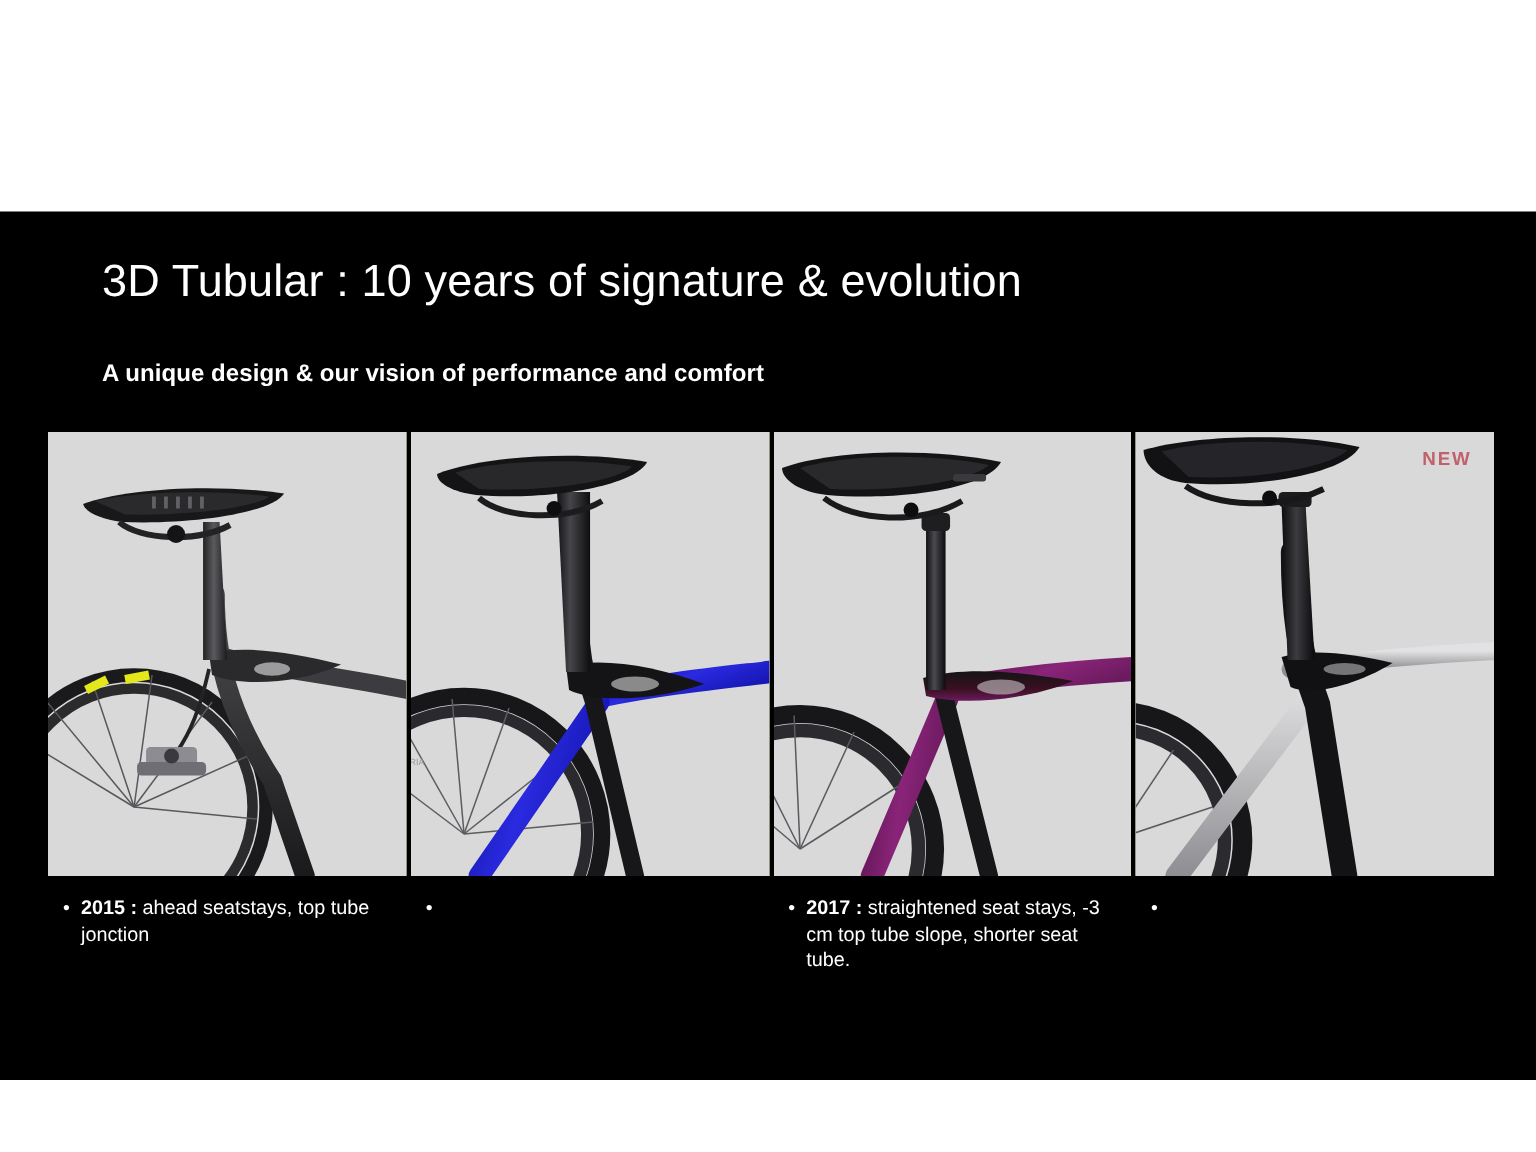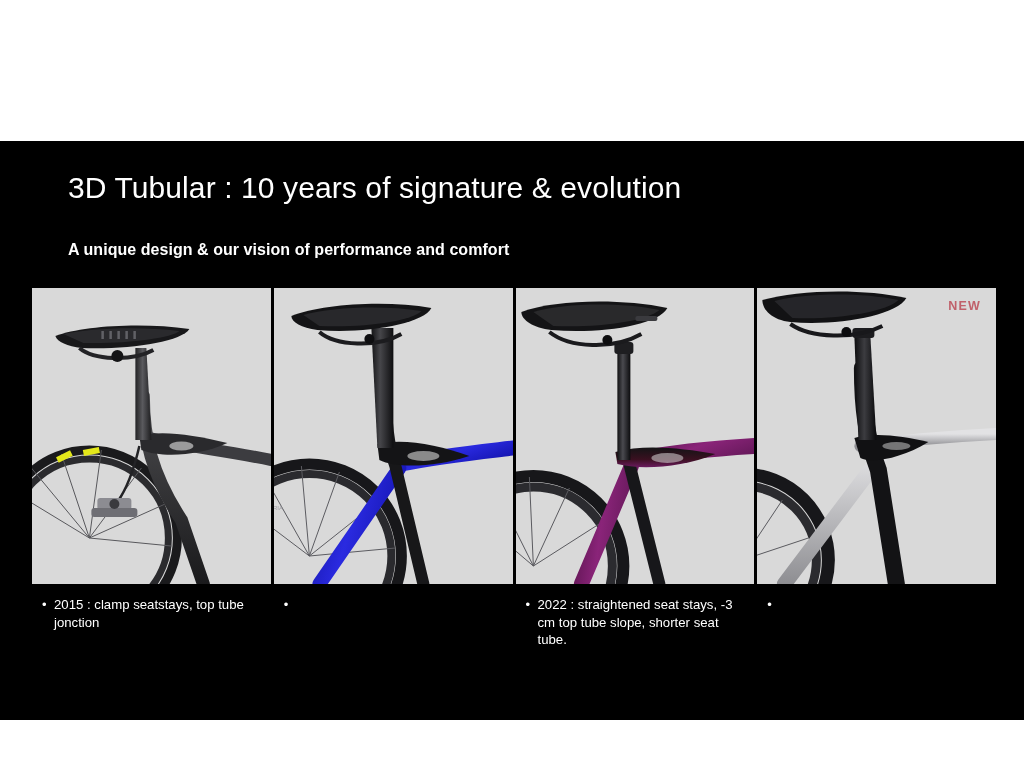--- a/index.html
+++ b/index.html
@@ -117,21 +117,21 @@
     padding-left: 10px;
     box-sizing: border-box;
   }
   .caption-text {
     color: #ffffff;
     font-size: 13.2px;
     line-height: 17.5px;
     max-width: 200px;
   }
   .caption-year {
-    font-weight: normal;
+    font-weight: bold;
   }
 </style>
 </head>
 <body>
 
 <div class="slide-canvas">
   <div class="slide">
 
     <div class="slide-title">3D Tubular : 10 years of signature &amp; evolution</div>
     <div class="slide-subtitle">A unique design &amp; our vision of performance and comfort</div>
@@ -364,30 +364,30 @@
           </svg>
         </div>
       </div>
 
     </div>
 
     <div class="captions">
 
       <div class="caption">
         <span class="bullet">•</span>
-        <span class="caption-text"><span class="caption-year">2015 :</span><span> clamp seatstays,  top tube jonction</span></span>
+        <span class="caption-text"><span class="caption-year">2015 :</span><span> ahead seatstays,  top tube jonction</span></span>
       </div>
 
       <div class="caption">
         <span class="bullet">•</span>
       </div>
 
       <div class="caption">
         <span class="bullet">•</span>
-        <span class="caption-text"><span class="caption-year">2022 :</span><span> straightened seat stays, -3 cm top tube slope, shorter seat tube.</span></span>
+        <span class="caption-text"><span class="caption-year">2017 :</span><span> straightened seat stays, -3 cm top tube slope, shorter seat tube.</span></span>
       </div>
 
       <div class="caption">
         <span class="bullet">•</span>
       </div>
 
     </div>
 
   </div>
 </div>

